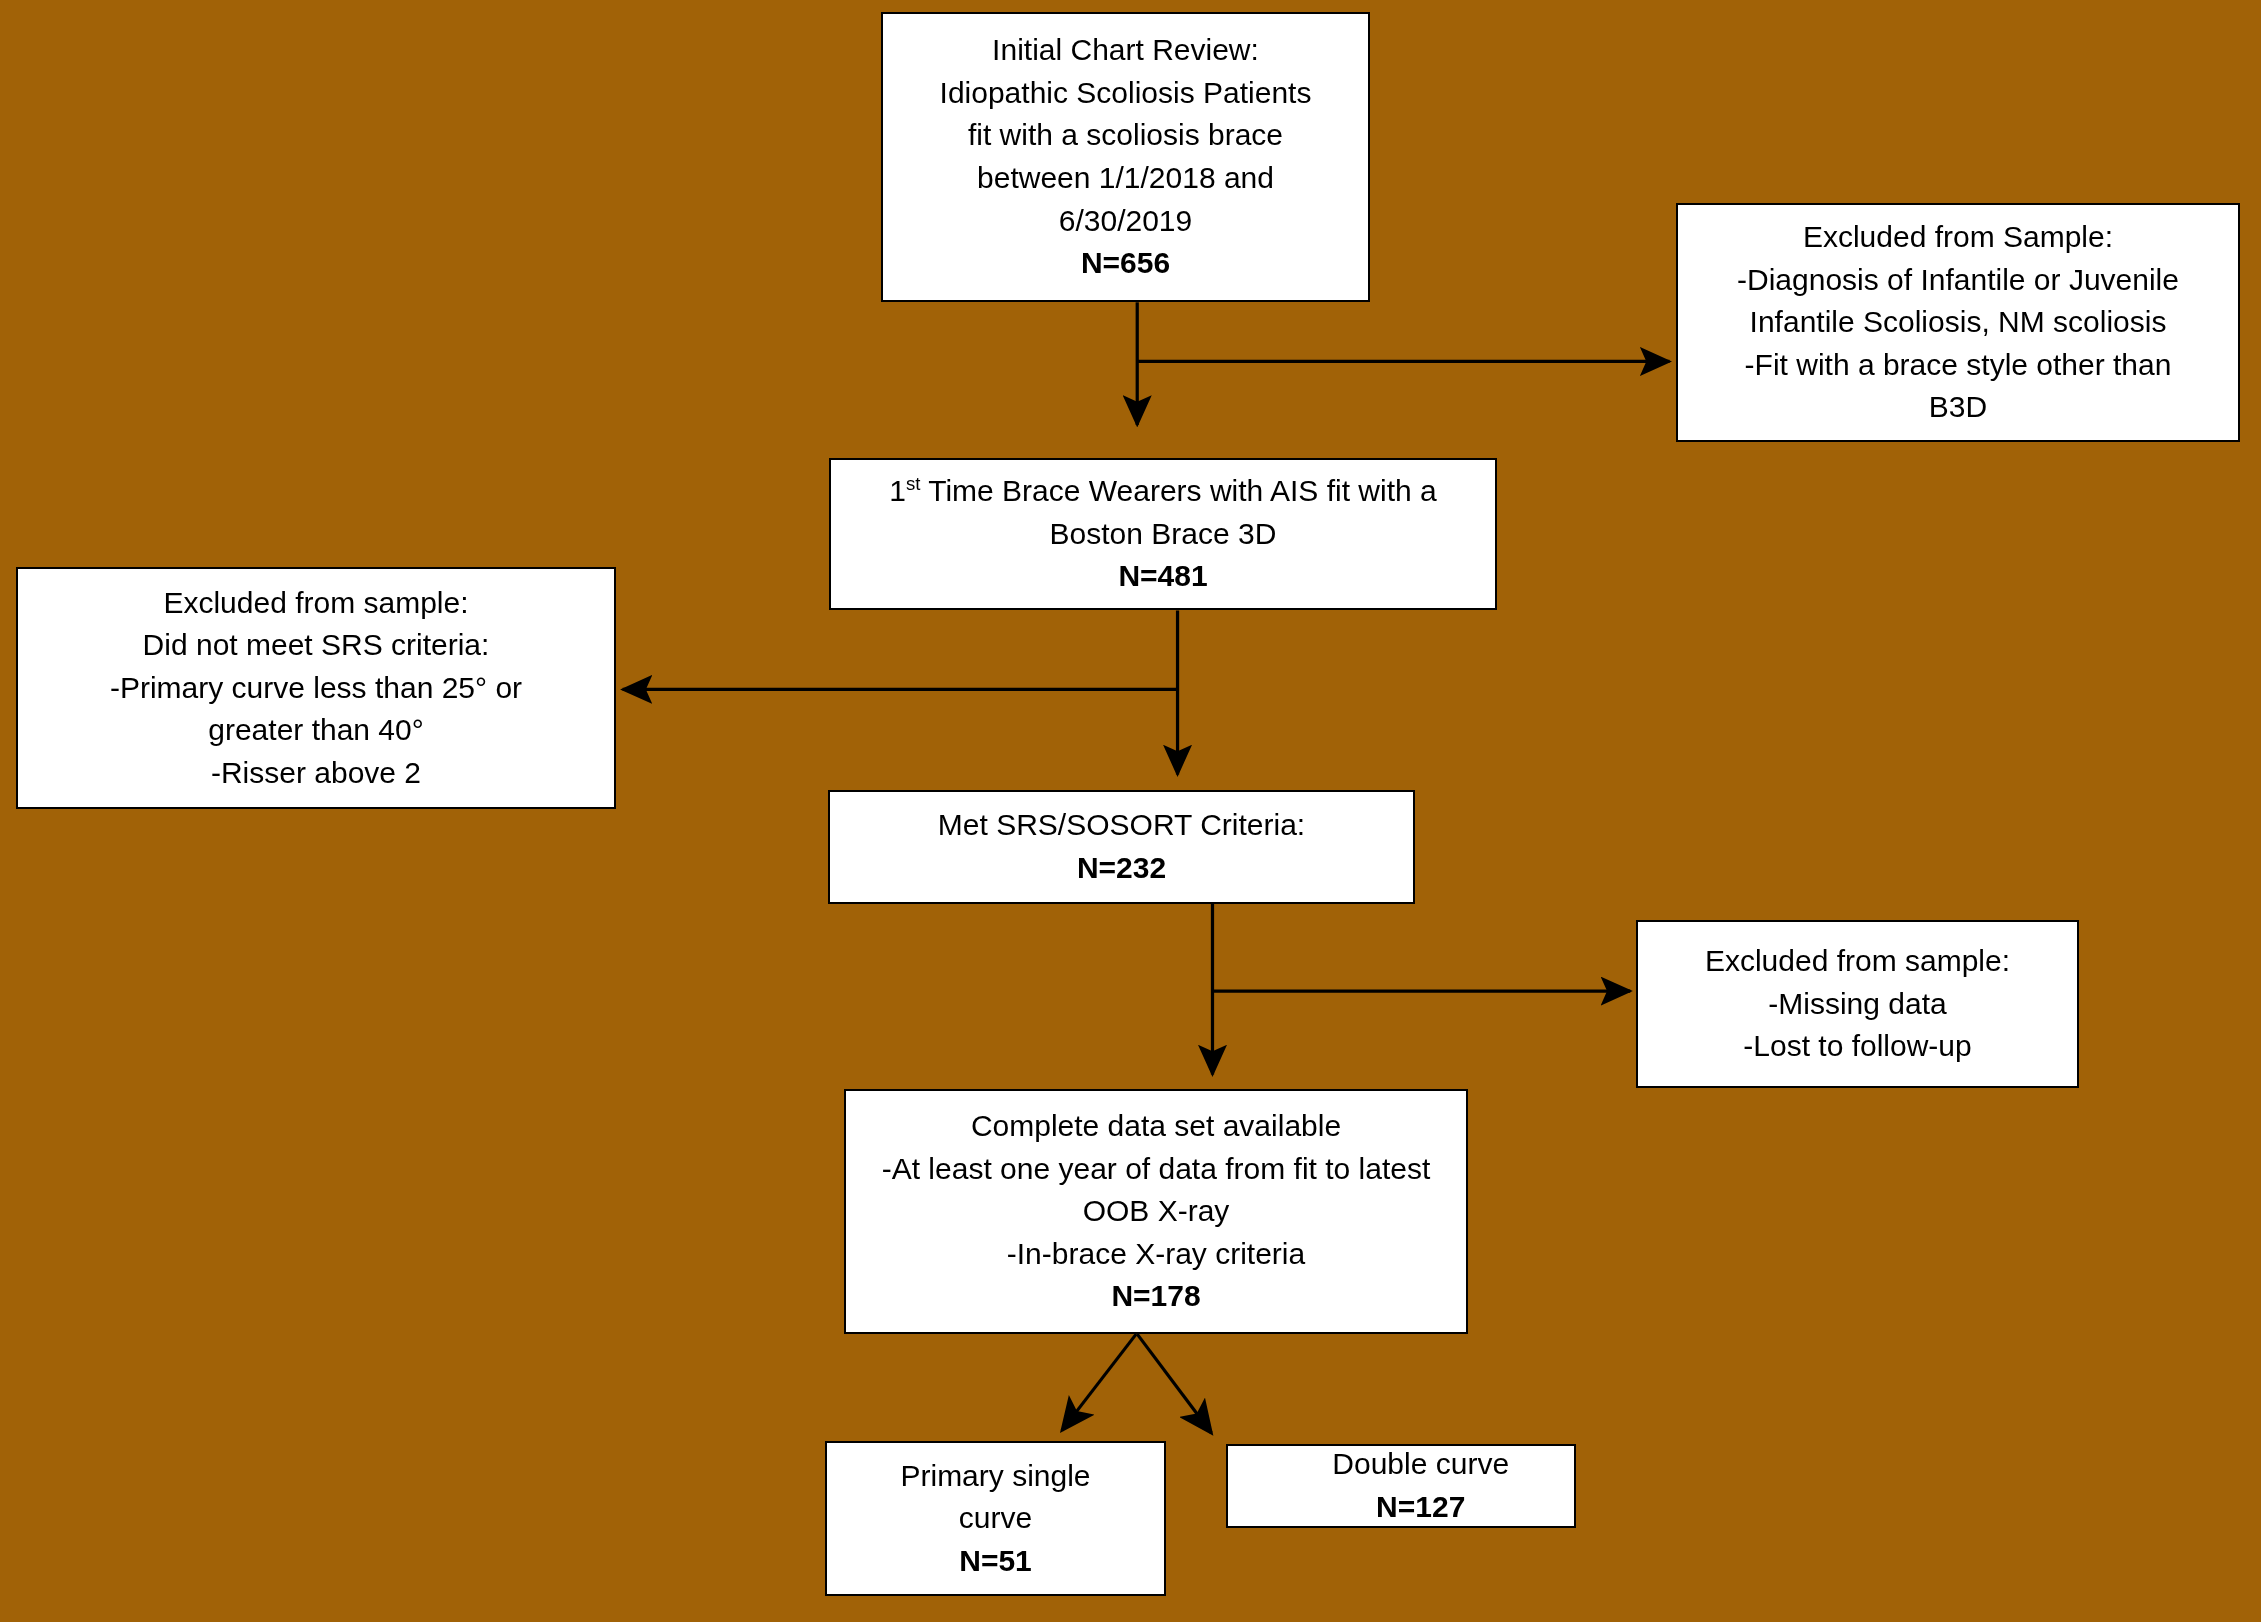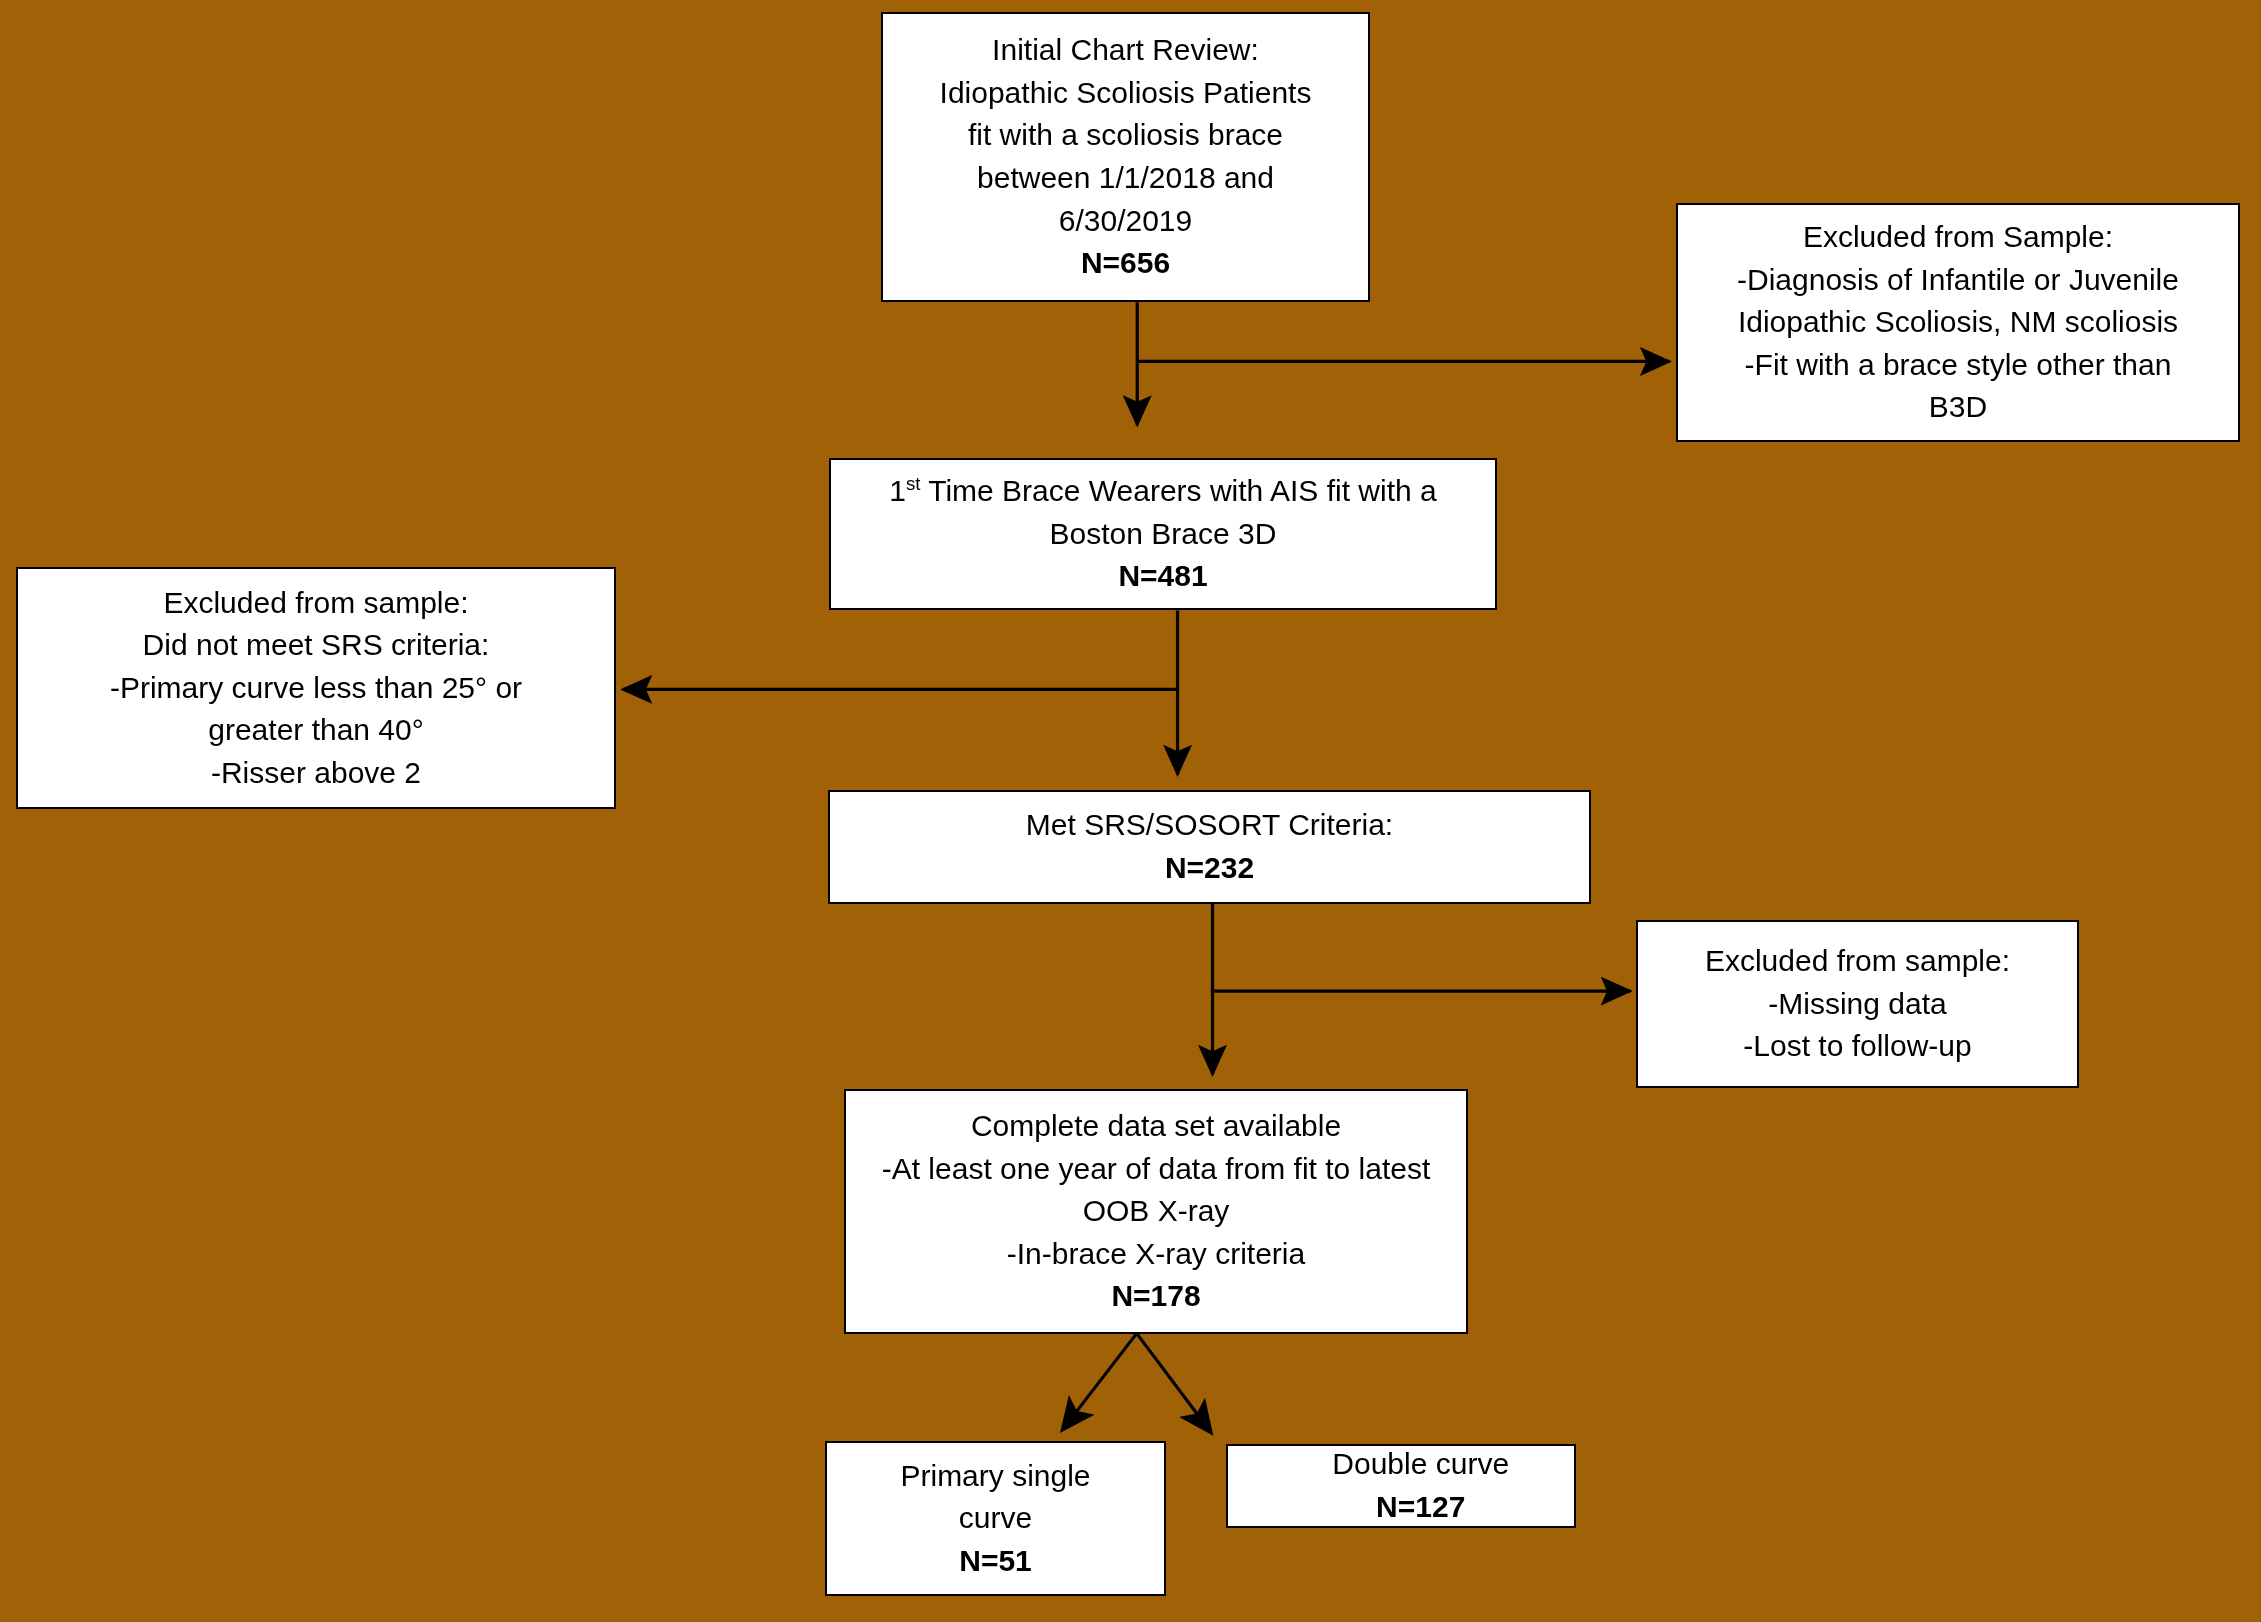--- a/index.html
+++ b/index.html
@@ -75,40 +75,40 @@
     <span class="ln wrap">Idiopathic Scoliosis Patients</span>
     <span class="ln wrap">fit with a scoliosis brace</span>
     <span class="ln wrap">between 1/1/2018 and</span>
     <span class="ln wrap">6/30/2019</span>
     <span class="ln bold">N=656</span>
   </div>
 
   <div class="node" style="left:1676px; top:203px; width:564px; height:239px;">
     <span class="ln wrap">Excluded from Sample:</span>
     <span class="ln wrap">-Diagnosis of Infantile or Juvenile</span>
-    <span class="ln wrap">Idiopathic Scoliosis, NM scoliosis</span>
+    <span class="ln wrap">Infantile Scoliosis, NM scoliosis</span>
     <span class="ln wrap">-Fit with a brace style other than</span>
     <span class="ln wrap">B3D</span>
   </div>
 
   <div class="node" style="left:829px; top:458px; width:668px; height:152px;">
     <span class="ln"><span>1</span><sup>st</sup><span> Time Brace Wearers with AIS fit with a</span></span>
     <span class="ln">Boston Brace 3D</span>
     <span class="ln bold">N=481</span>
   </div>
 
   <div class="node" style="left:16px; top:567px; width:600px; height:242px;">
     <span class="ln wrap">Excluded from sample:</span>
     <span class="ln wrap">Did not meet SRS criteria:</span>
     <span class="ln wrap">-Primary curve less than 25° or</span>
     <span class="ln wrap">greater than 40°</span>
     <span class="ln wrap">-Risser above 2</span>
   </div>
 
-  <div class="node" style="left:828px; top:790px; width:763px; height:114px;">
+  <div class="node" style="left:828px; top:790px; width:587px; height:114px;">
     <span class="ln">Met SRS/SOSORT Criteria:</span>
     <span class="ln bold">N=232</span>
   </div>
 
   <div class="node" style="left:1636px; top:920px; width:443px; height:168px;">
     <span class="ln wrap">Excluded from sample:</span>
     <span class="ln wrap">-Missing data</span>
     <span class="ln wrap">-Lost to follow-up</span>
   </div>
 

